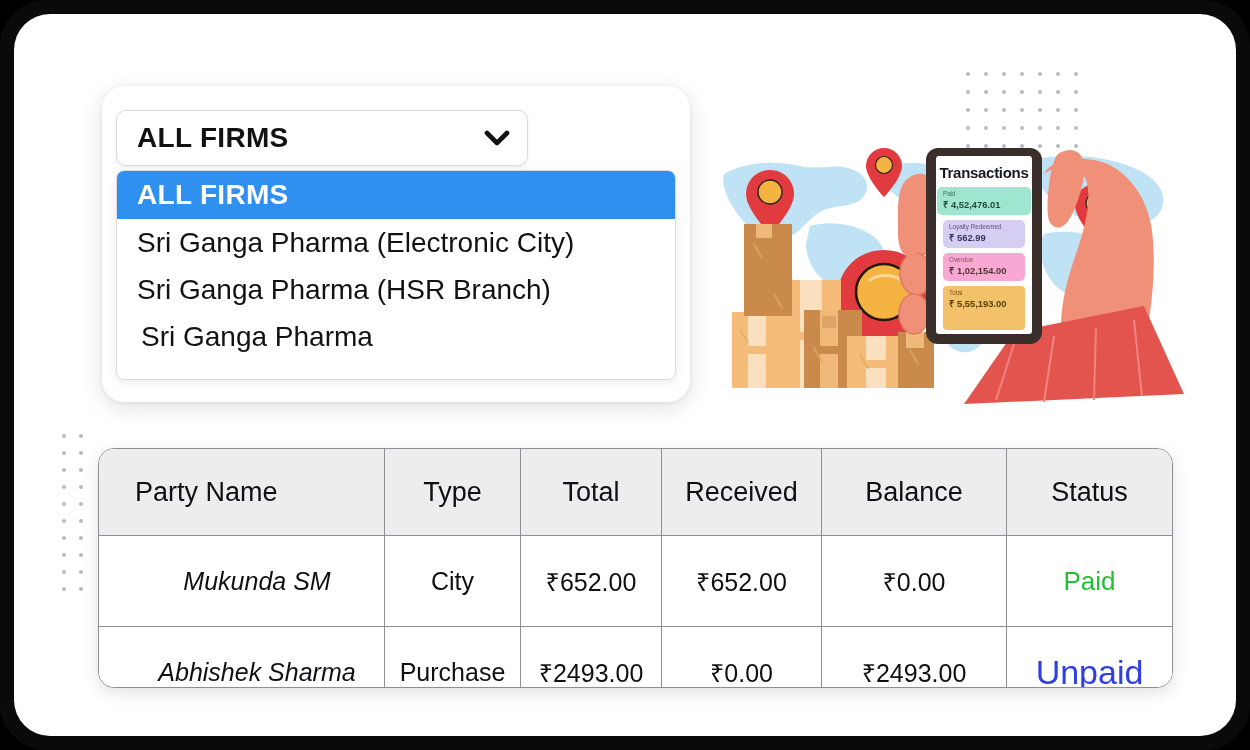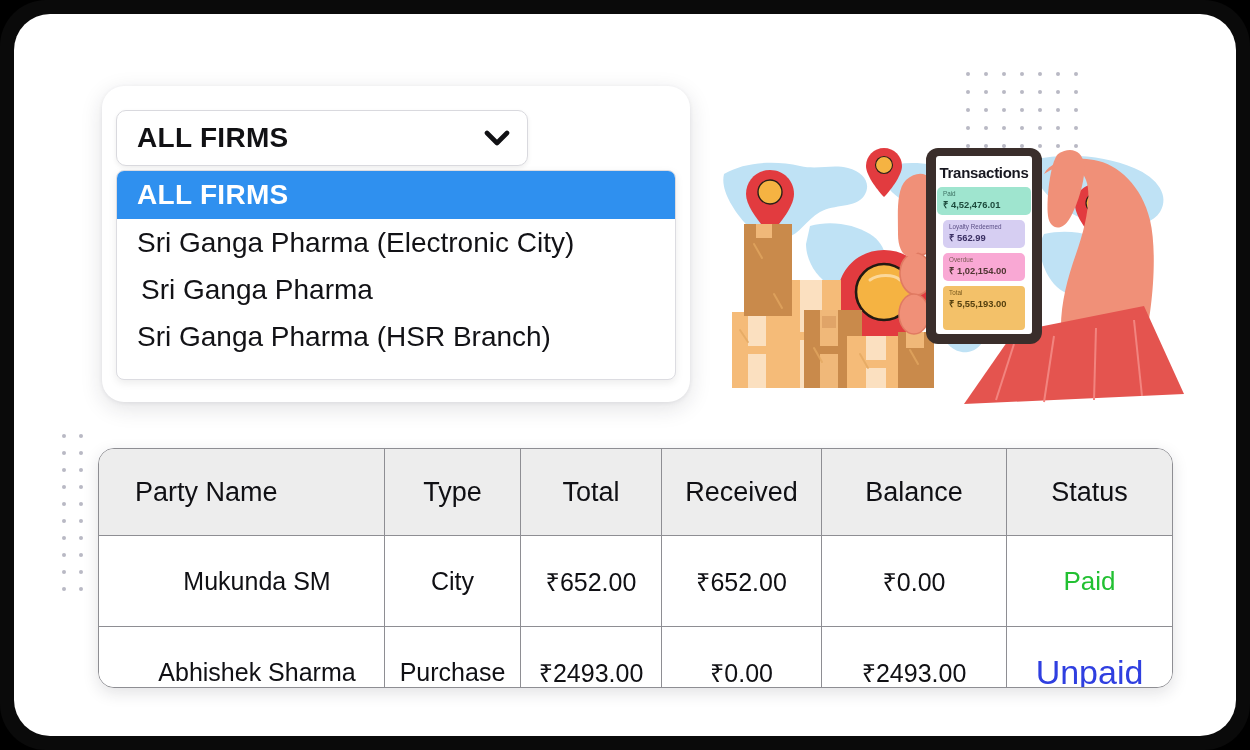--- a/index.html
+++ b/index.html
@@ -79,21 +79,21 @@
     background:#ededed;color:#101014;font-weight:normal;
     font-size:27px;height:84px;
     border-right:1px solid #8e8e93;border-bottom:1px solid #8e8e93;
   }
   table.tbl td{
     background:#ffffff;color:#101014;font-size:25px;text-align:center;
     height:88px;border-right:1px solid #8e8e93;border-bottom:1px solid #8e8e93;
   }
   table.tbl th:last-child, table.tbl td:last-child{border-right:none;}
   table.tbl tr:last-child td{border-bottom:none;}
-  td.party{text-align:left;padding-left:32px;font-size:25px;}
+  td.party{text-align:left;padding-left:32px;font-size:25px;font-style:italic;}
   th.party{text-align:left;padding-left:36px;}
   .st-paid{color:#22c032;font-size:26px;}
   .st-unpaid{color:#2f3fe0;font-size:34px;}
 </style>
 </head>
 <body>
 
 <div class="frame">
   <div class="page-card">
 
@@ -172,22 +172,22 @@
       <span>
         <svg class="chev" viewBox="0 0 28 18">
           <path d="M4 4 L14 14 L24 4" fill="none" stroke="#111114" stroke-width="4.6" stroke-linecap="round" stroke-linejoin="round"></path>
         </svg>
       </span>
     </div>
 
     <div class="dd-list">
       <div class="dd-opt sel">ALL FIRMS</div>
       <div class="dd-opt">Sri Ganga Pharma (Electronic City)</div>
+      <div class="dd-opt">Sri Ganga Pharma (HSR Branch)</div>
       <div class="dd-opt indent">Sri Ganga Pharma</div>
-      <div class="dd-opt">Sri Ganga Pharma (HSR Branch)</div>
     </div>
 
     <div class="illus">
       <svg width="480" height="280" viewBox="0 0 480 280">
         <defs>
           <clipPath id="scr">
               <rect x="222" y="22" width="96" height="178" rx="3"></rect>
             </clipPath>
         </defs>
 

